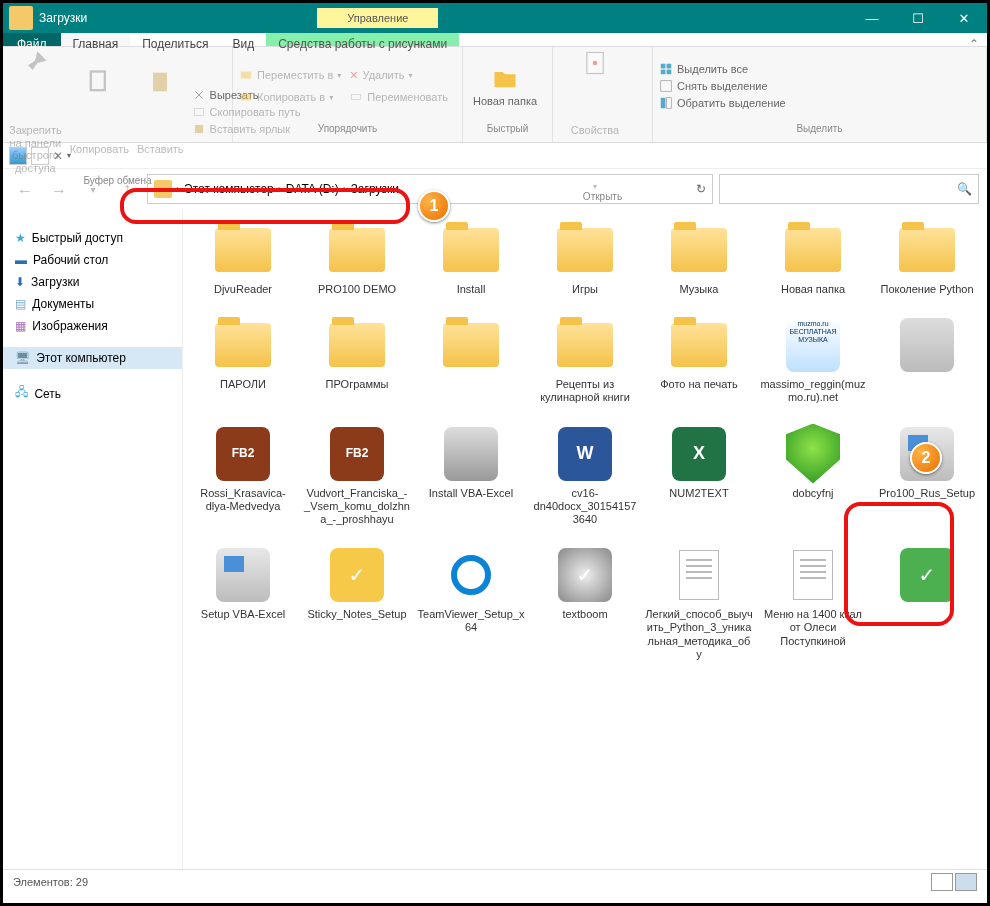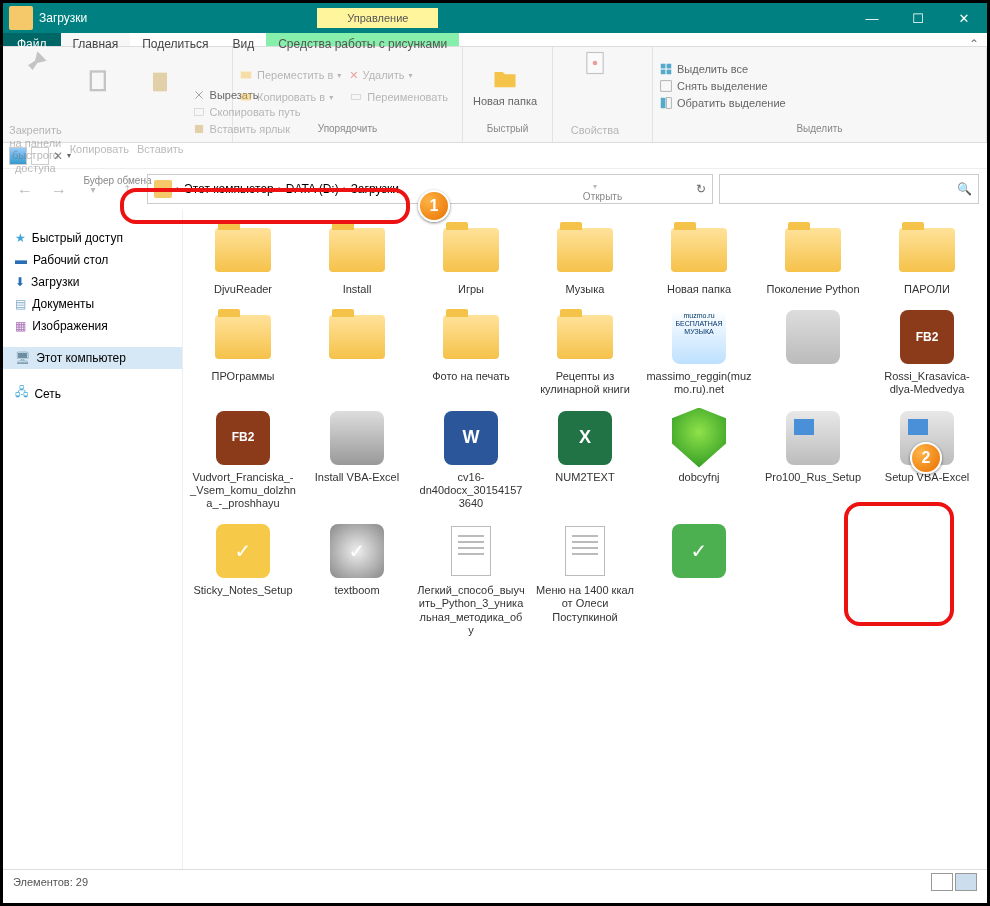--- a/index.html
+++ b/index.html
@@ -55,21 +55,21 @@
 .badge1 { left: 418px; top: 190px; }
 .badge2 { left: 910px; top: 442px; }
 .ann-file { position: absolute; left: 844px; top: 502px; width: 110px; height: 124px; border: 4px solid #e11; border-radius: 16px; pointer-events: none; z-index: 50; }
 
 
 .main { display: flex; height: 660px; }
 .sidebar { width: 180px; border-right: 1px solid #eee; padding-top: 18px; font-size: 12px; }
 .sb-item { display: flex; align-items: center; gap: 6px; padding: 4px 12px; }
 .sb-item.sel { background: #d6e8f5; }
 .content { flex: 1; overflow: hidden; padding: 8px 4px; }
-.grid { display: grid; grid-template-columns: repeat(7, 1fr); gap: 4px 2px; }
+.grid { display: grid; grid-template-columns: repeat(7, 1fr); gap: 12px 2px; }
 .item { display: flex; flex-direction: column; align-items: center; text-align: center; font-size: 11px; color: #333; padding: 4px 2px; line-height: 1.2; word-break: break-word; }
 .item .thumb { width: 66px; height: 58px; margin-bottom: 4px; display: flex; align-items: center; justify-content: center; }
 .folder { width: 56px; height: 44px; background: linear-gradient(#ffe29a, #f5c24a); border-radius: 4px; position: relative; }
 .folder::before { content: ""; position: absolute; top: -6px; left: 3px; width: 22px; height: 8px; background: #f5c24a; border-radius: 2px 2px 0 0; }
 .doc { width: 40px; height: 50px; background: #fff; border: 1px solid #bbb; position: relative; }
 .doc::after { content: ""; position: absolute; top: 8px; left: 6px; right: 6px; height: 2px; background: #bbb; box-shadow: 0 6px 0 #bbb, 0 12px 0 #bbb, 0 18px 0 #bbb; }
 .appicn { width: 54px; height: 54px; border-radius: 8px; }
 .shield-green { background: radial-gradient(circle at 50% 40%, #8fe24a, #1a8a1a); clip-path: polygon(50% 0, 95% 18%, 95% 60%, 50% 100%, 5% 60%, 5% 18%); width: 60px; height: 60px; }
 
 
@@ -304,20 +304,26 @@
         <div class="item">
           <div class="thumb">
             <div class="folder"></div>
           </div>
           <div>DjvuReader</div>
         </div>
         <div class="item">
           <div class="thumb">
             <div class="folder"></div>
           </div>
+          <div>PRO100 DEMO</div>
+        </div>
+        <div class="item">
+          <div class="thumb">
+            <div class="folder"></div>
+          </div>
           <div>Install</div>
         </div>
         <div class="item">
           <div class="thumb">
             <div class="folder"></div>
           </div>
           <div>Игры</div>
         </div>
         <div class="item">
           <div class="thumb">
@@ -352,27 +358,27 @@
         <div class="item">
           <div class="thumb">
             <div class="folder"></div>
           </div>
           <div></div>
         </div>
         <div class="item">
           <div class="thumb">
             <div class="folder"></div>
           </div>
+          <div>Рецепты из кулинарной книги</div>
+        </div>
+        <div class="item">
+          <div class="thumb">
+            <div class="folder"></div>
+          </div>
           <div>Фото на печать</div>
-        </div>
-        <div class="item">
-          <div class="thumb">
-            <div class="folder"></div>
-          </div>
-          <div>Рецепты из кулинарной книги</div>
         </div>
         <div class="item">
           <div class="thumb">
             <div class="appicn" style="background:linear-gradient(#fff,#bde0ff);font-size:7px;line-height:1.1;padding:2px;color:#036;overflow:hidden">muzmo.ru<br>БЕСПЛАТНАЯ<br>МУЗЫКА</div>
           </div>
           <div>massimo_reggin(muzmo.ru).net</div>
         </div>
         <div class="item">
           <div class="thumb">
             <div class="appicn" style="background:linear-gradient(#ddd,#bbb);font-size:7px;line-height:1.1;padding:2px;color:#036;overflow:hidden"></div>
@@ -429,20 +435,28 @@
               <div style="position:absolute;left:8px;top:8px;width:20px;height:16px;background:#4a90d9"></div>
             </div>
           </div>
           <div>Setup VBA-Excel</div>
         </div>
         <div class="item">
           <div class="thumb">
             <div class="appicn" style="background:#f7c948;display:flex;align-items:center;justify-content:center;color:#fff;font-size:20px">✓</div>
           </div>
           <div>Sticky_Notes_Setup</div>
+        </div>
+        <div class="item">
+          <div class="thumb">
+            <div class="appicn" style="background:#fff;display:flex;align-items:center;justify-content:center;color:#fff;font-size:20px">
+              <div style="width:40px;height:40px;border:6px solid #0a84d6;border-radius:50%"></div>
+            </div>
+          </div>
+          <div>TeamViewer_Setup_x64</div>
         </div>
         <div class="item">
           <div class="thumb">
             <div class="appicn" style="background:radial-gradient(circle,#eee,#888);display:flex;align-items:center;justify-content:center;color:#fff;font-size:20px">✓</div>
           </div>
           <div>textboom</div>
         </div>
         <div class="item">
           <div class="thumb">
             <div class="doc"></div>

